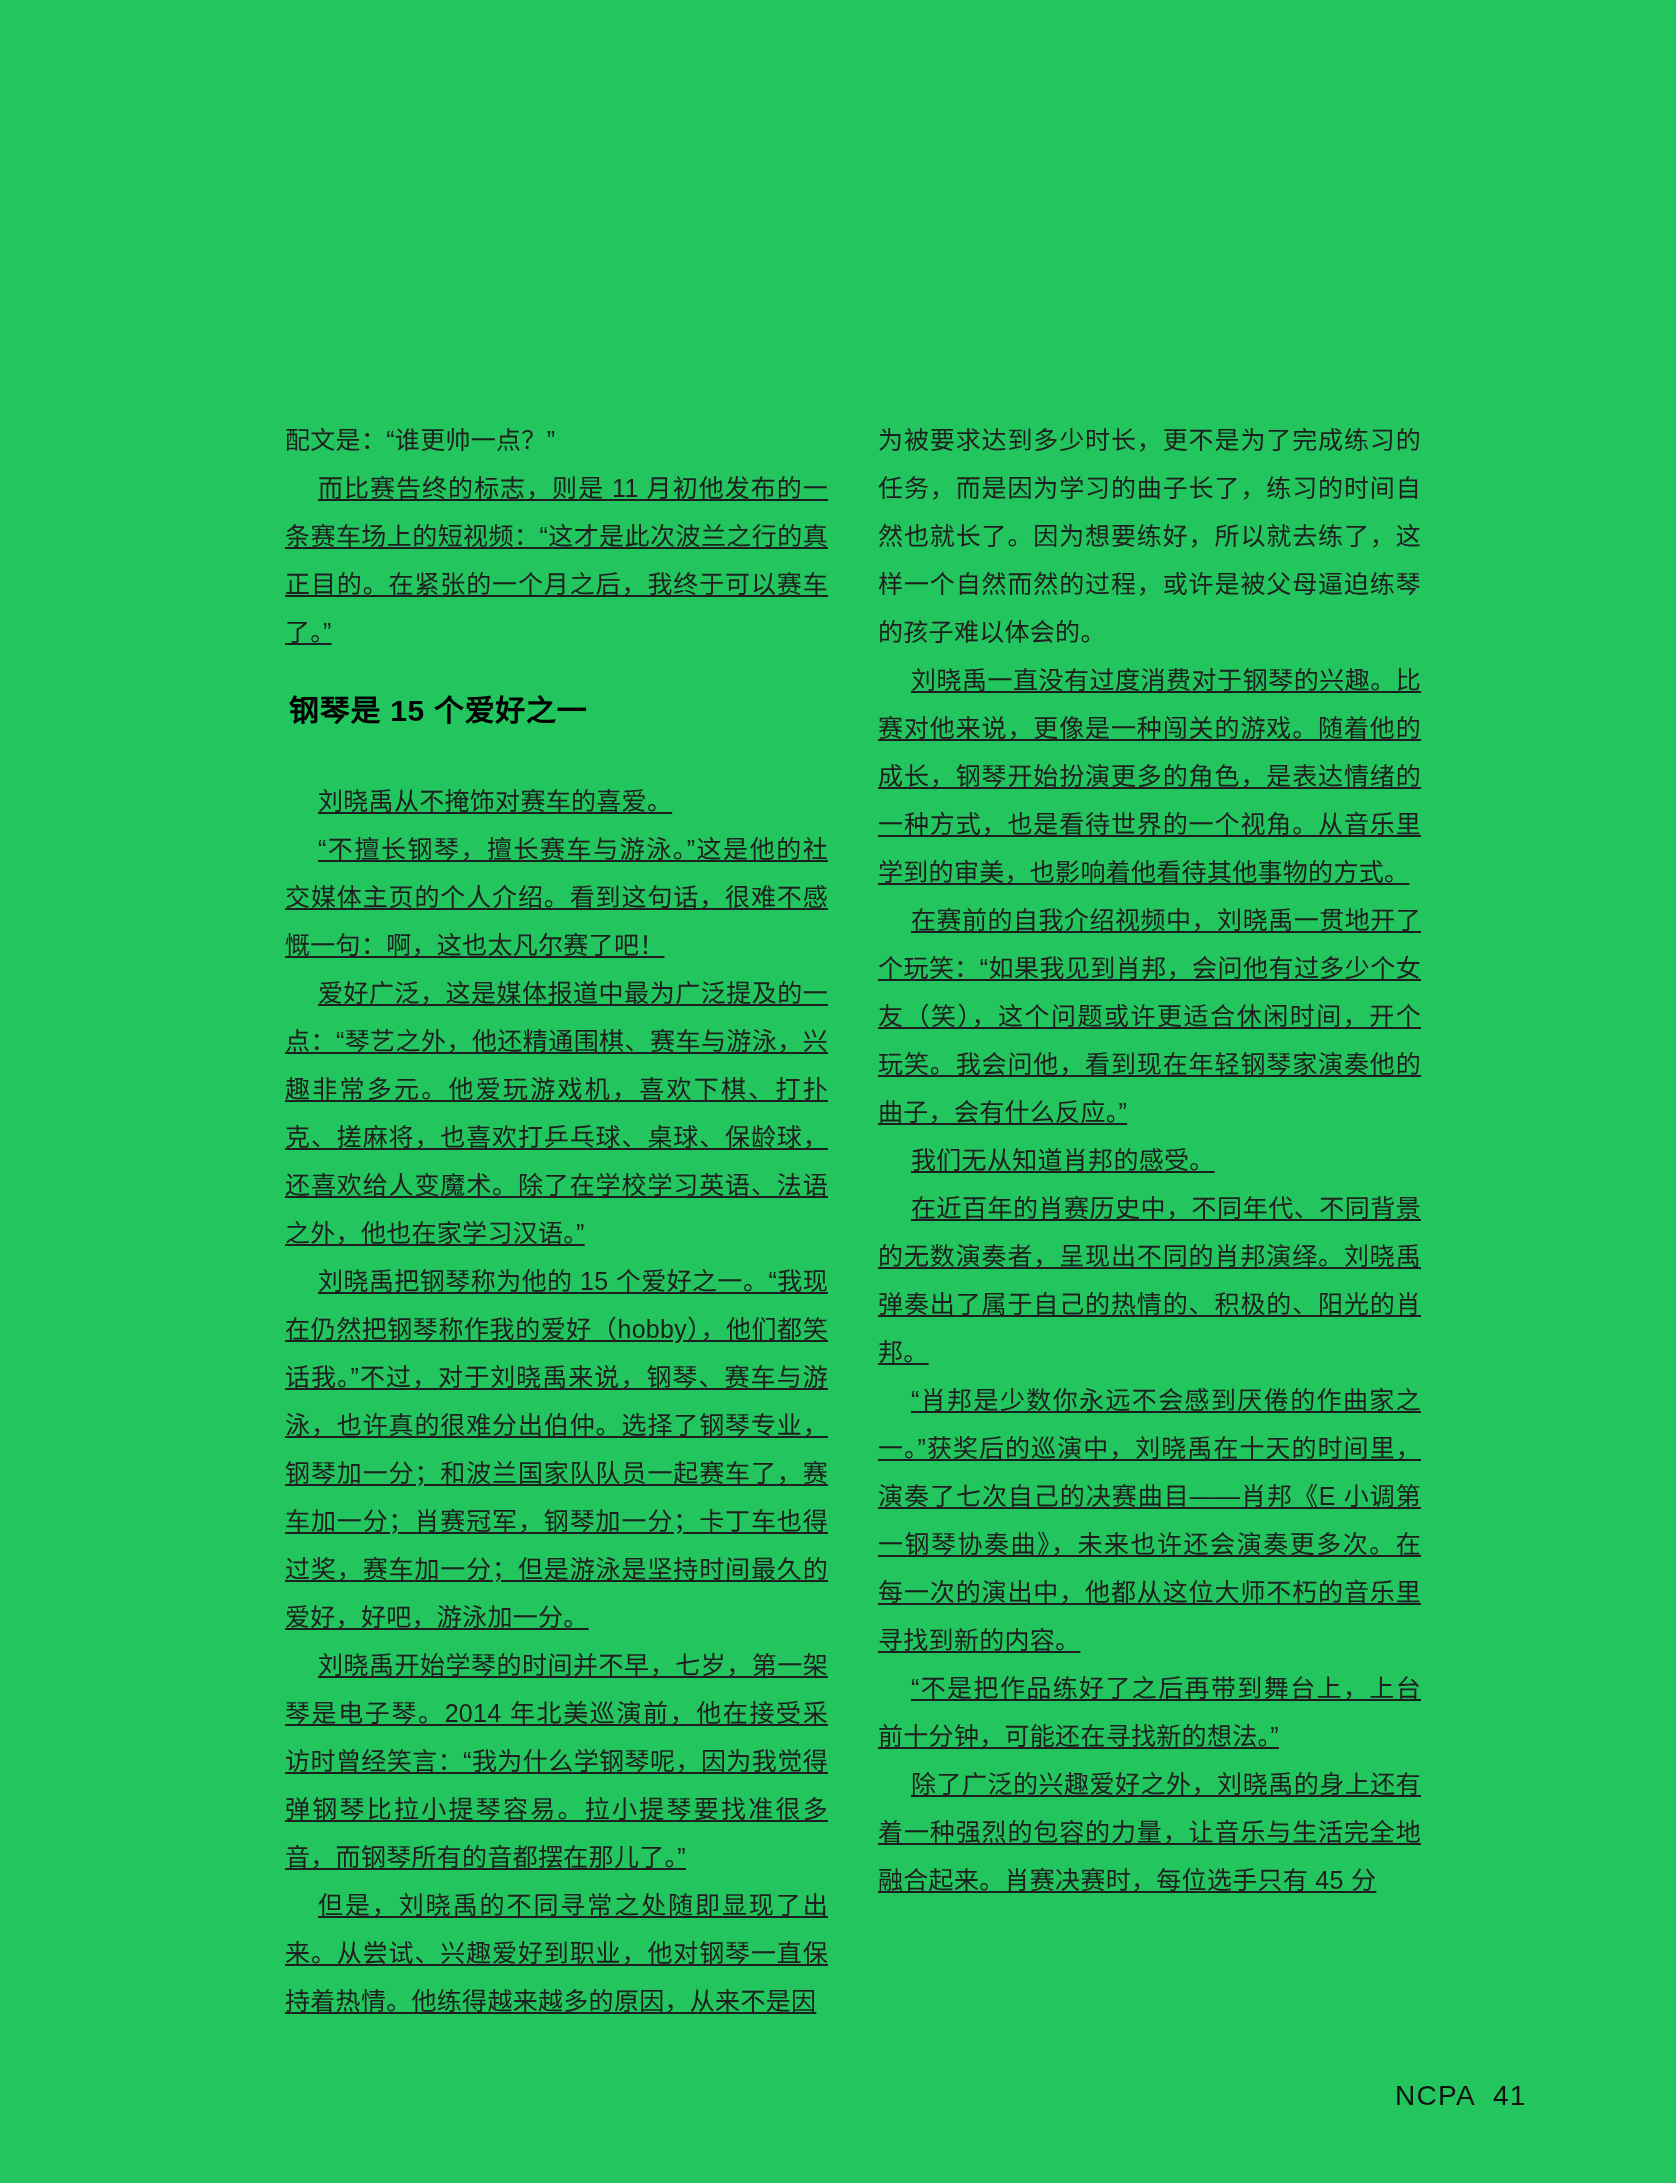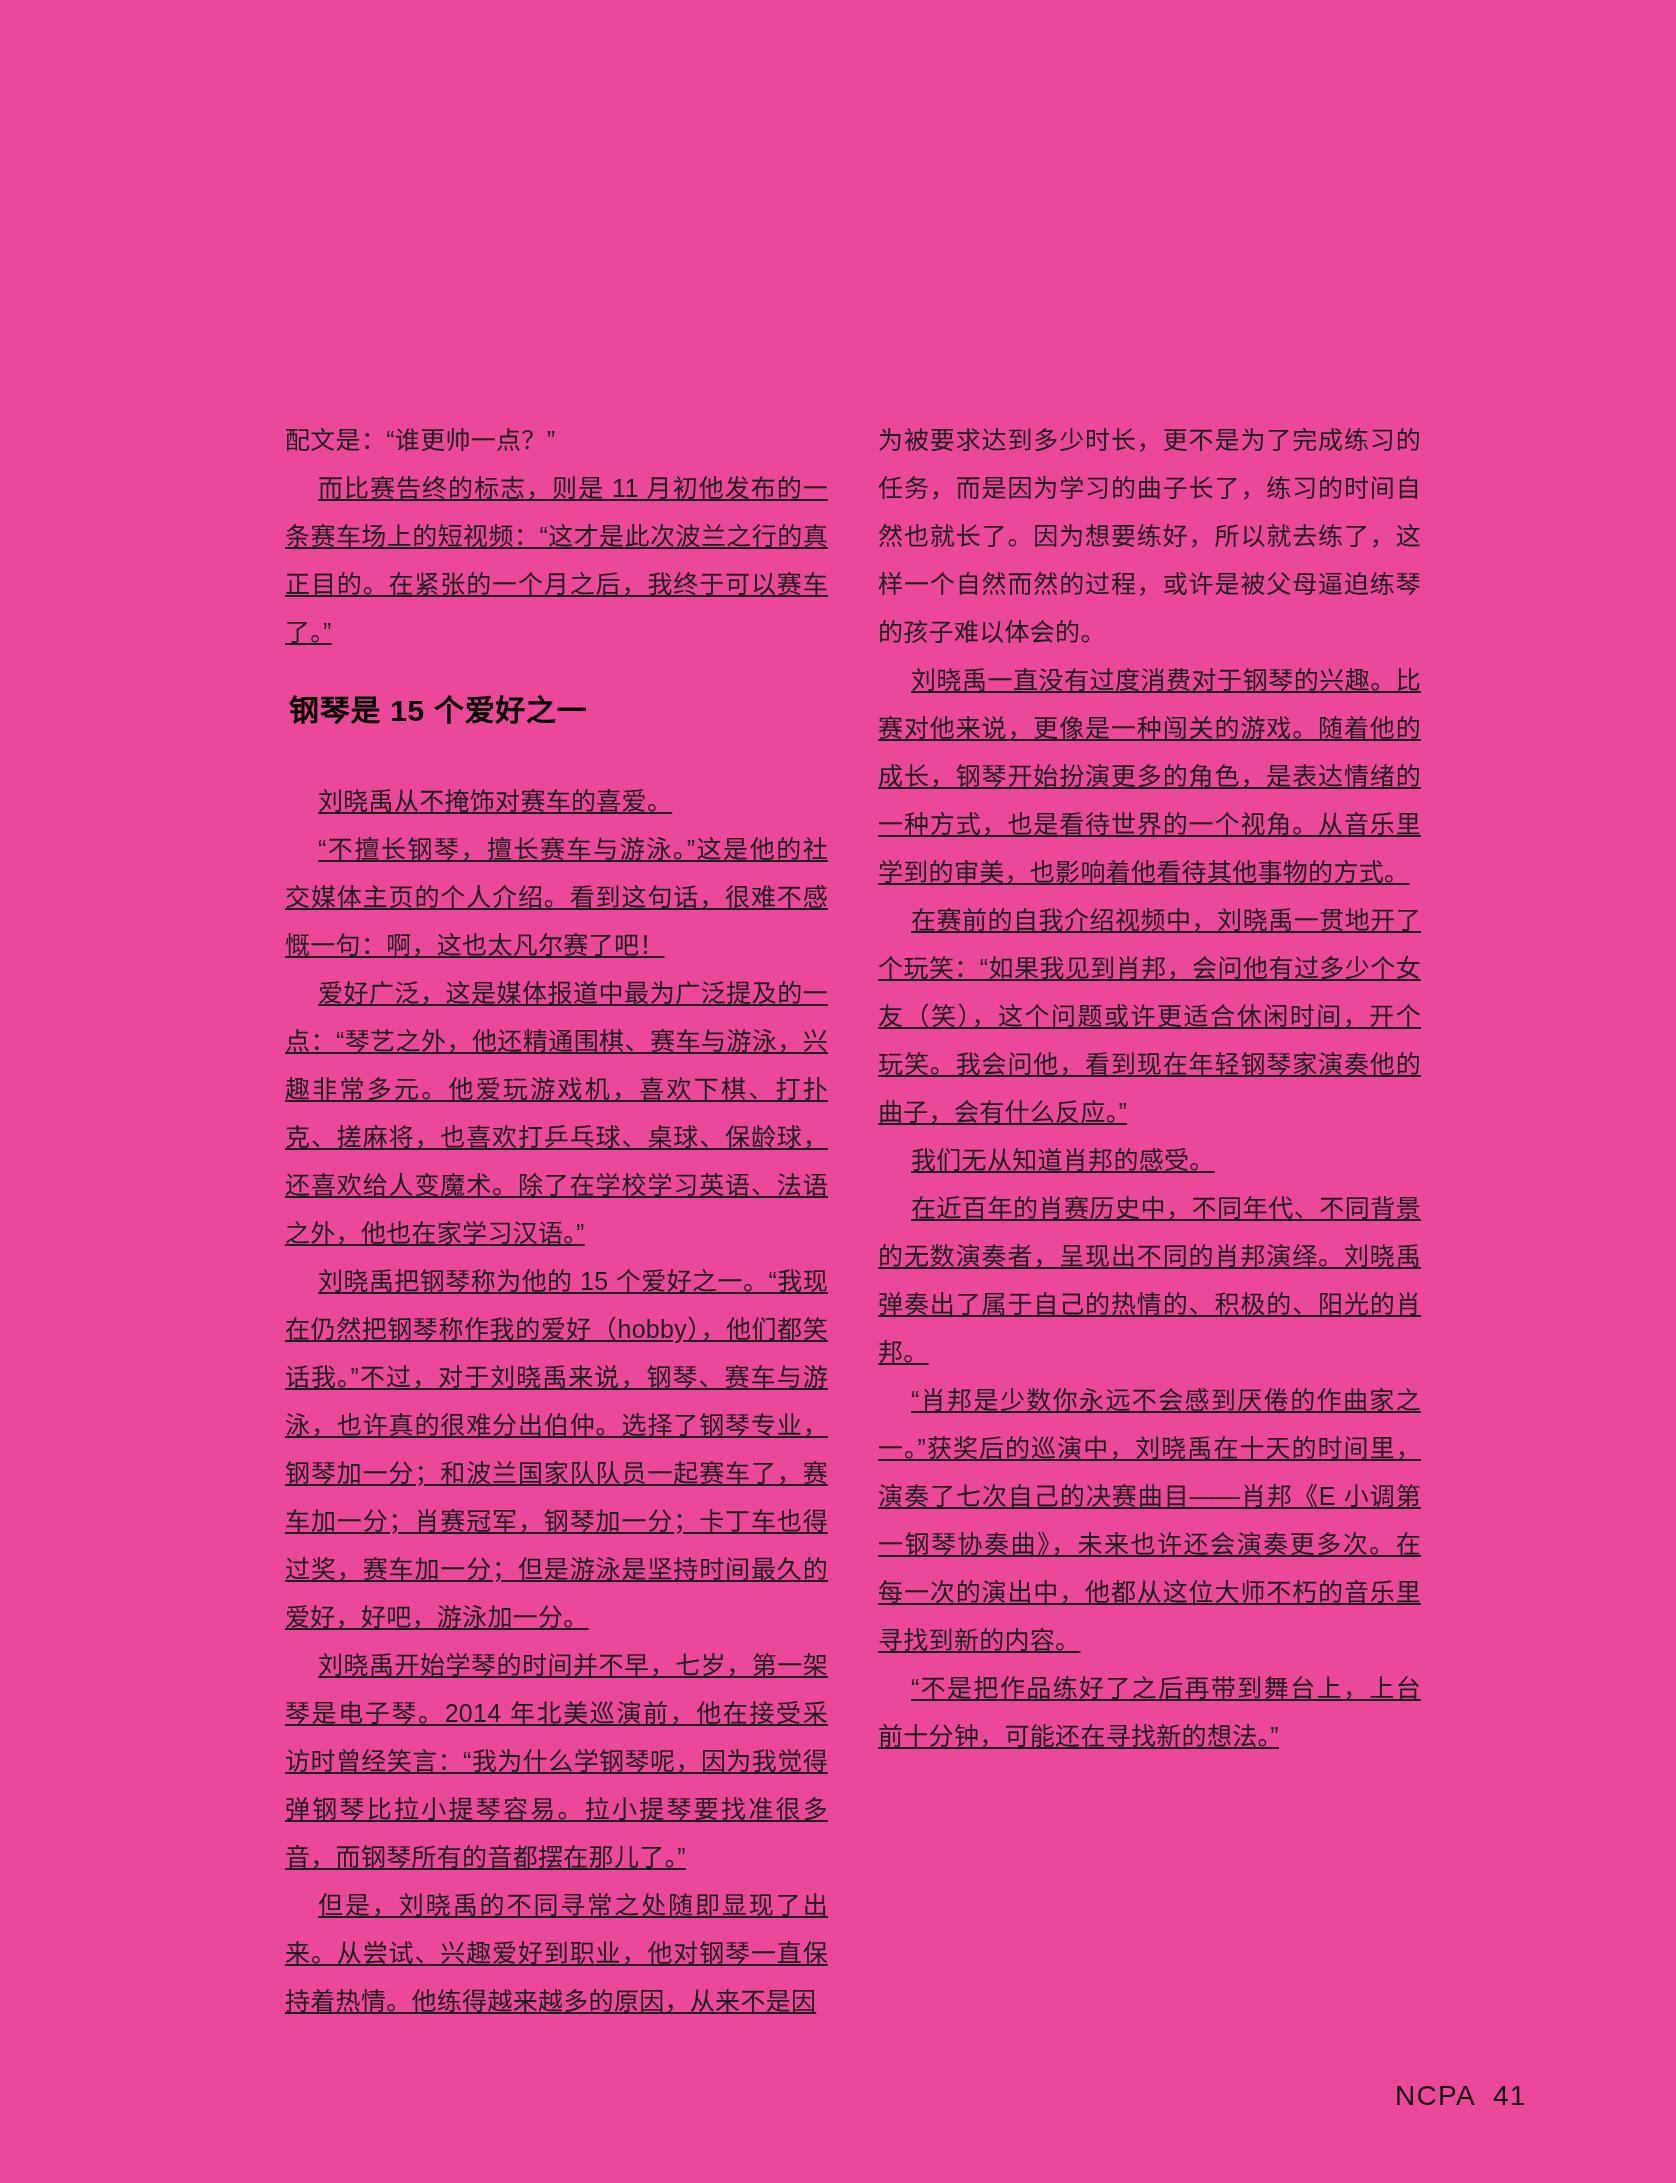--- a/index.html
+++ b/index.html
@@ -4,21 +4,21 @@
 <style>
   html, body {
     margin: 0;
     padding: 0;
     background: #ffffff;
   }
   .page {
     position: relative;
     width: 1676px;
     height: 2183px;
-    background: #ec4899;
+    background: #22c55e;
     overflow: hidden;
     font-family: "Liberation Sans", "DejaVu Sans", sans-serif;
     color: #1f1f1f;
   }
   .content {
     position: absolute;
     left: 285px;
     top: 416px;
     width: 1136px;
     display: flex;
@@ -83,20 +83,21 @@
     </div>
 
     <div class="col">
       <p class="body">为被要求达到多少时长，更不是为了完成练习的任务，而是因为学习的曲子长了，练习的时间自然也就长了。因为想要练好，所以就去练了，这样一个自然而然的过程，或许是被父母逼迫练琴的孩子难以体会的。</p>
       <p class="body indent">刘晓禹一直没有过度消费对于钢琴的兴趣。比赛对他来说，更像是一种闯关的游戏。随着他的成长，钢琴开始扮演更多的角色，是表达情绪的一种方式，也是看待世界的一个视角。从音乐里学到的审美，也影响着他看待其他事物的方式。</p>
       <p class="body indent">在赛前的自我介绍视频中，刘晓禹一贯地开了个玩笑：“如果我见到肖邦，会问他有过多少个女友（笑），这个问题或许更适合休闲时间，开个玩笑。我会问他，看到现在年轻钢琴家演奏他的曲子，会有什么反应。”</p>
       <p class="body indent">我们无从知道肖邦的感受。</p>
       <p class="body indent">在近百年的肖赛历史中，不同年代、不同背景的无数演奏者，呈现出不同的肖邦演绎。刘晓禹弹奏出了属于自己的热情的、积极的、阳光的肖邦。</p>
       <p class="body indent">“肖邦是少数你永远不会感到厌倦的作曲家之一。”获奖后的巡演中，刘晓禹在十天的时间里，演奏了七次自己的决赛曲目——肖邦《E 小调第一钢琴协奏曲》，未来也许还会演奏更多次。在每一次的演出中，他都从这位大师不朽的音乐里寻找到新的内容。</p>
       <p class="body indent">“不是把作品练好了之后再带到舞台上，上台前十分钟，可能还在寻找新的想法。”</p>
+      <p class="body indent">除了广泛的兴趣爱好之外，刘晓禹的身上还有着一种强烈的包容的力量，让音乐与生活完全地融合起来。肖赛决赛时，每位选手只有 45 分</p>
     </div>
 
   </div>
 
   <div class="footer">
     <span>NCPA</span><span class="page-num">41</span>
   </div>
 
 </div>
 

